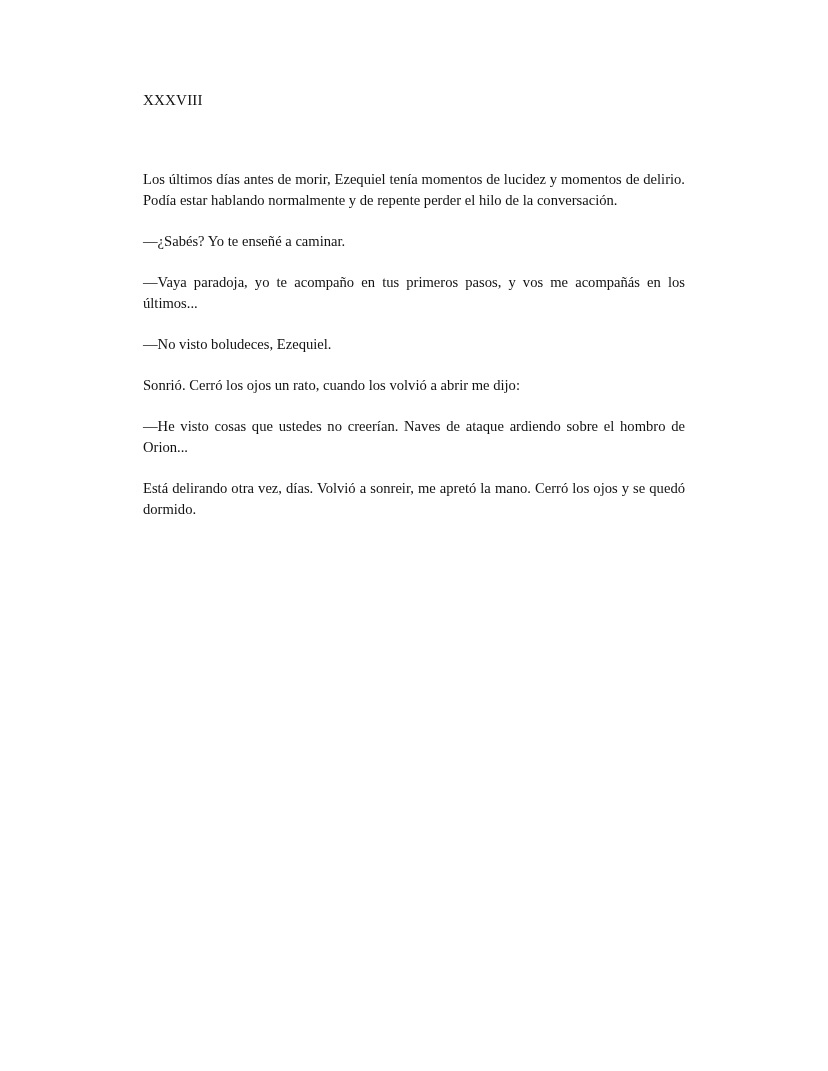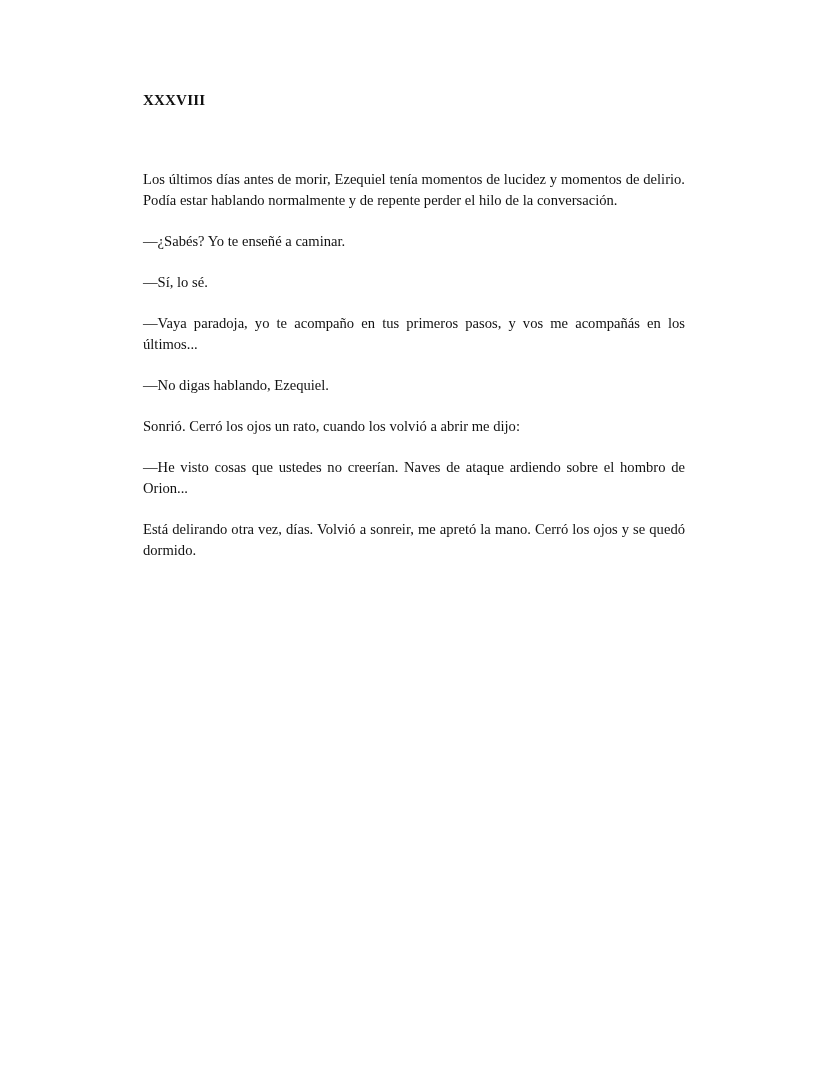--- a/index.html
+++ b/index.html
@@ -15,40 +15,39 @@
       font-family: "Liberation Serif", "DejaVu Serif", serif;
       color: #111111;
     }
     .page {
       position: absolute;
       left: 143px;
       top: 90px;
       width: 542px;
     }
     .chapter-title {
-      font-weight: bold;
+      font-weight: normal;
       font-size: 15px;
       margin: 0 0 59px 0;
       line-height: 20px;
       letter-spacing: 0.2px;
     }
     .paragraph {
       font-size: 14.6px;
       line-height: 21px;
       text-align: justify;
       margin: 0 0 20px 0;
     }
   </style>
 </head>
 <body>
 
 <div class="page">
   <h1 class="chapter-title">XXXVIII</h1>
 
   <p class="paragraph">Los últimos días antes de morir, Ezequiel tenía momentos de lucidez y momentos de delirio. Podía estar hablando normalmente y de repente perder el hilo de la conversación.</p>
   <p class="paragraph">—¿Sabés? Yo te enseñé a caminar.</p>
-  <p class="paragraph">—Sí, lo sé.</p>
   <p class="paragraph">—Vaya paradoja, yo te acompaño en tus primeros pasos, y vos me acompañás en los últimos...</p>
-  <p class="paragraph">—No digas hablando, Ezequiel.</p>
+  <p class="paragraph">—No visto boludeces, Ezequiel.</p>
   <p class="paragraph">Sonrió. Cerró los ojos un rato, cuando los volvió a abrir me dijo:</p>
   <p class="paragraph">—He visto cosas que ustedes no creerían. Naves de ataque ardiendo sobre el hombro de Orion...</p>
   <p class="paragraph">Está delirando otra vez, días. Volvió a sonreir, me apretó la mano. Cerró los ojos y se quedó dormido.</p>
 </div>
 
 </body></html>

